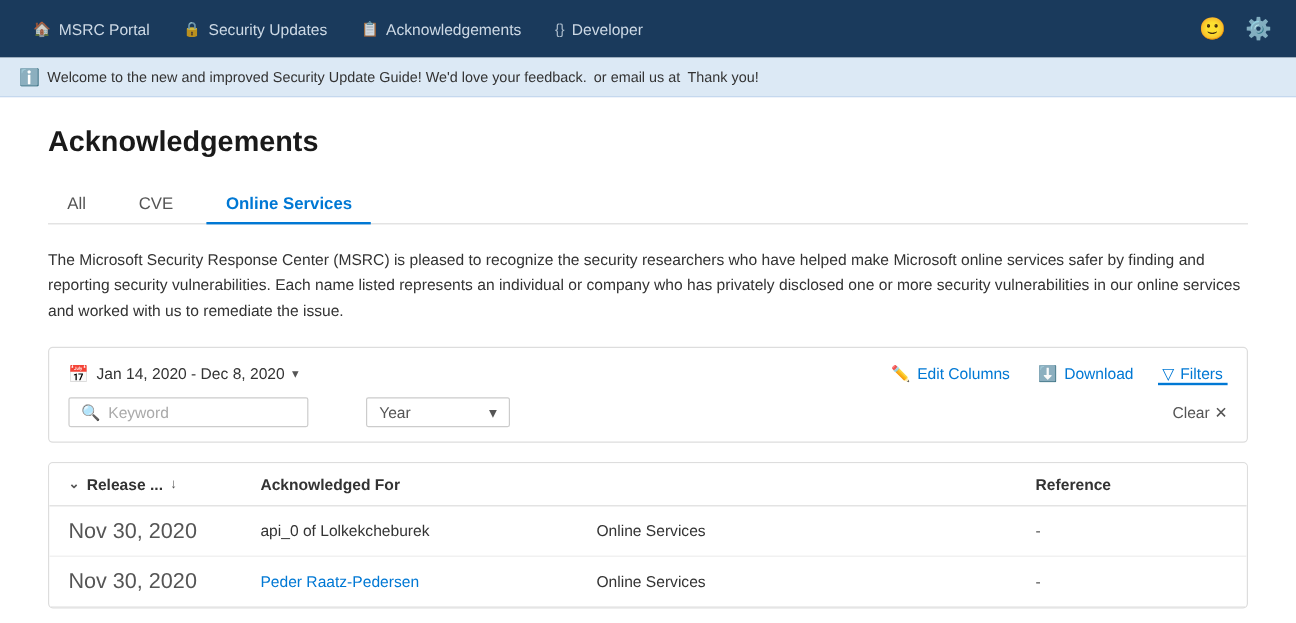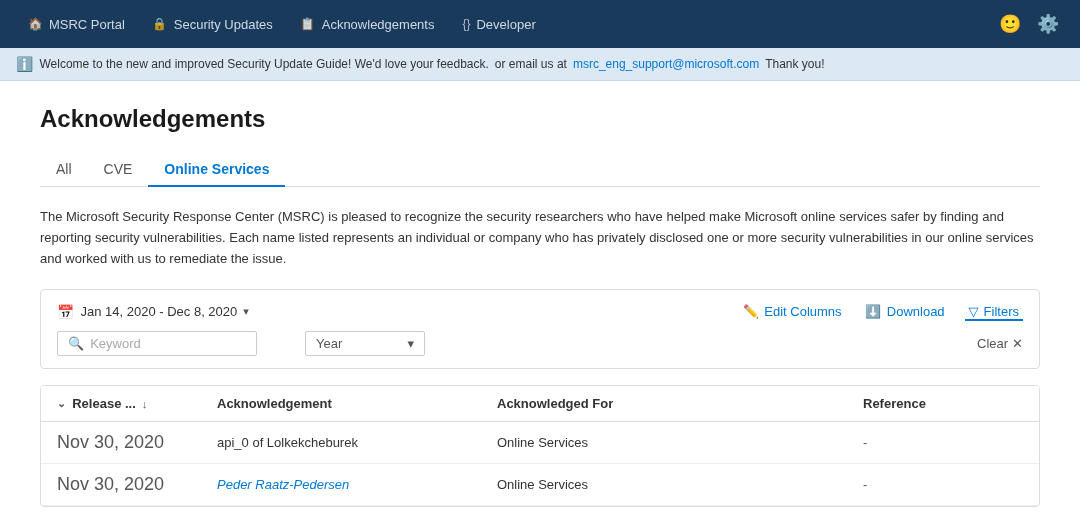--- a/index.html
+++ b/index.html
@@ -93,21 +93,21 @@
     .page-title {
       font-size: 24px;
       font-weight: 600;
       color: #1a1a1a;
       margin-bottom: 20px;
     }
 
     
     .tabs {
       display: flex;
-      gap: 0;
+      gap: 12px;
       border-bottom: 1px solid #ddd;
       margin-bottom: 20px;
     }
     .tab {
       padding: 8px 16px;
       cursor: pointer;
       font-size: 14px;
       color: #555;
       border-bottom: 2px solid transparent;
       margin-bottom: -1px;
@@ -250,21 +250,21 @@
     .table-row {
       display: flex;
       padding: 10px 16px;
       border-bottom: 1px solid #eee;
       font-size: 13px;
       align-items: center;
     }
 
     .cell-release { width: 160px; color: #555; font-size: 18px; }
     .cell-ack { width: 280px; }
-    .cell-ack a { color: #0078d4; text-decoration: none; font-style: italic; }
+    .cell-ack a { color: #0078d4; text-decoration: none; }
     .cell-ack-for { flex: 1; color: #333; }
     .cell-ref { width: 160px; color: #555; }
 
     
     .table-scroll-wrapper {
       overflow-y: auto;
       max-height: 220px;
       position: relative;
     }
   </style>
@@ -293,21 +293,20 @@
   <div class="nav-right">
     <span class="nav-icon-btn">🙂</span>
     <span class="nav-icon-btn">⚙️</span>
   </div>
 </nav>
 
 <div class="info-banner">
   <span class="info-icon">ℹ️</span>
   <span>Welcome to the new and improved Security Update Guide! We'd love your feedback.</span>
   <span>or email us at</span>
-  <a href="#">msrc_eng_support@microsoft.com</a>
   <span>Thank you!</span>
 </div>
 
 <div class="main-content">
 
   <h1 class="page-title">Acknowledgements</h1>
 
   <div class="tabs">
     <div class="tab">All</div>
     <div class="tab">CVE</div>
@@ -361,23 +360,20 @@
   </div>
 
   <div class="table-container">
 
     <div class="table-header">
       <div class="col-release">
         <span class="collapse-icon">⌄</span>
         <span>Release ...</span>
         <span class="sort-icon">↓</span>
       </div>
-      <div class="col-acknowledgement">
-        <span>Acknowledgement</span>
-      </div>
       <div class="col-ack-for">
         <span>Acknowledged For</span>
       </div>
       <div class="col-reference">
         <span>Reference</span>
       </div>
     </div>
 
     <div class="table-scroll-wrapper" id="table-rows-container">
 

